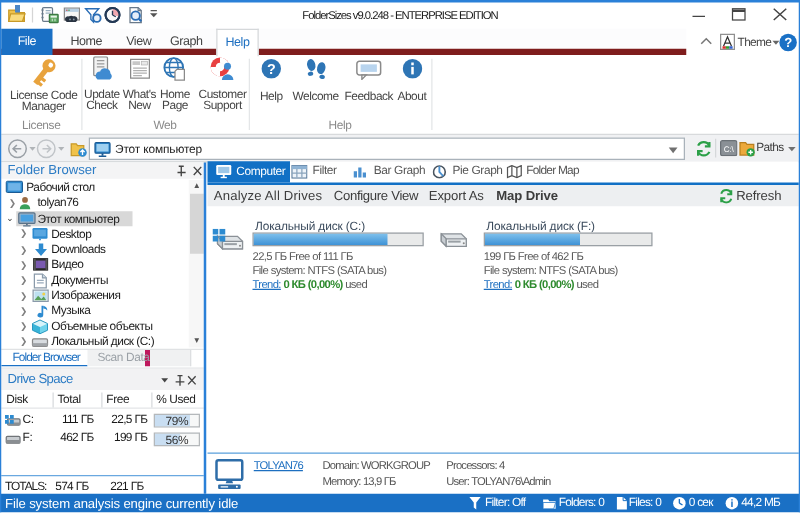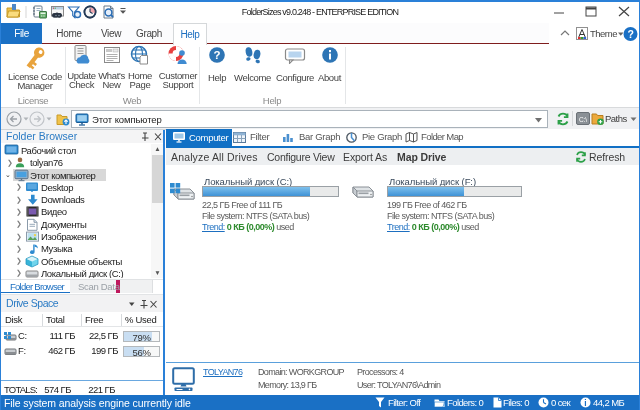--- a/index.html
+++ b/index.html
@@ -5,21 +5,21 @@
 * { margin:0; padding:0; box-sizing:border-box; }
 html,body { width:640px; height:410px; overflow:hidden; }
 body { font-family:"Liberation Sans", sans-serif; font-size:10px; letter-spacing:-0.1px; color:#333; background:#fff; position:relative; }
 .abs { position:absolute; }
 .win { position:absolute; left:0; top:0; width:640px; height:410px; border-left:1px solid #2a80d8; border-right:1px solid #2a80d8; border-top:2px solid #2a80d8; pointer-events:none; z-index:50; }
 
 .titlebar { position:absolute; left:1px; top:2px; width:638px; height:21px; background:#fff; }
 .title-text { position:absolute; left:0; right:0; top:5px; text-align:center; font-size:9px; letter-spacing:-0.8px; color:#1a1a1a; }
 .winbtn { position:absolute; top:0; width:24px; height:20px; }
 
-.tabstrip { position:absolute; left:1px; top:23px; width:548px; height:21px; background:#fcfcfd; font-size:10px; letter-spacing:-0.35px; border-bottom:1px solid #7f1d1d; }
+.tabstrip { position:absolute; left:1px; top:23px; width:548px; height:21px; background:#fcfcfd; font-size:10px; letter-spacing:-0.35px; border-bottom:5px solid #7f1d1d; }
 .tab-file { position:absolute; left:0; top:0; width:41px; height:21px; background:#1a70c5; color:#fff; text-align:center; line-height:21px; }
 .rtab { position:absolute; top:0; height:21px; line-height:21px; color:#444; text-align:center; }
 .rtab.active { background:#fff; border:1px solid #d5d8da; border-bottom:none; height:22px; color:#1d6fc0; z-index:5; }
 
 .ribbon { position:absolute; left:1px; top:44px; width:638px; height:64px; background:#fff; border-bottom:1px solid #d8dadc; }
 .rgroup-sep { position:absolute; top:3px; width:1px; height:57px; background:#e4e6e8; }
 .rbtn { position:absolute; top:1px; text-align:center; color:#444; }
 .rbtn .lbl { margin-top:7px; line-height:8.8px; font-size:9.5px; letter-spacing:-0.35px; }
 .ricon { height:20px; display:flex; align-items:center; justify-content:center; }
 .glabel { position:absolute; top:51px; font-size:9.5px; color:#8a8a8a; text-align:center; letter-spacing:-0.3px; }
@@ -248,21 +248,21 @@
     <div class="lbl" style="margin-top:9px;">Welcome</div>
   </div>
   <div class="rbtn" style="left:274px; width:40px;">
     <div class="ricon">
         <svg width="22" height="18">
       <rect x="1.5" y="3" width="19" height="11" rx="2" fill="#fff" stroke="#8a8a8a" stroke-width="1.2"></rect>
       <rect x="4.5" y="5.5" width="13" height="6" fill="#b8d4ee"></rect>
       <path d="M5.5 14 l0 3.5 3.5 -3.5 z" fill="#fff" stroke="#8a8a8a" stroke-width="1.1"></path>
     </svg>
       </div>
-    <div class="lbl" style="margin-top:9px;">Configure</div>
+    <div class="lbl" style="margin-top:9px;">Feedback</div>
   </div>
   <div class="rbtn" style="left:316px; width:25px;">
     <div class="ricon">
         <svg width="16" height="16">
           <circle cx="8" cy="8" r="7.8" fill="#2e75b5"></circle>
           <rect x="7" y="6.5" width="2" height="6" fill="#fff"></rect>
           <rect x="7" y="3" width="2" height="2.2" fill="#fff"></rect>
         </svg>
       </div>
     <div class="lbl" style="margin-top:9px;">About</div>

